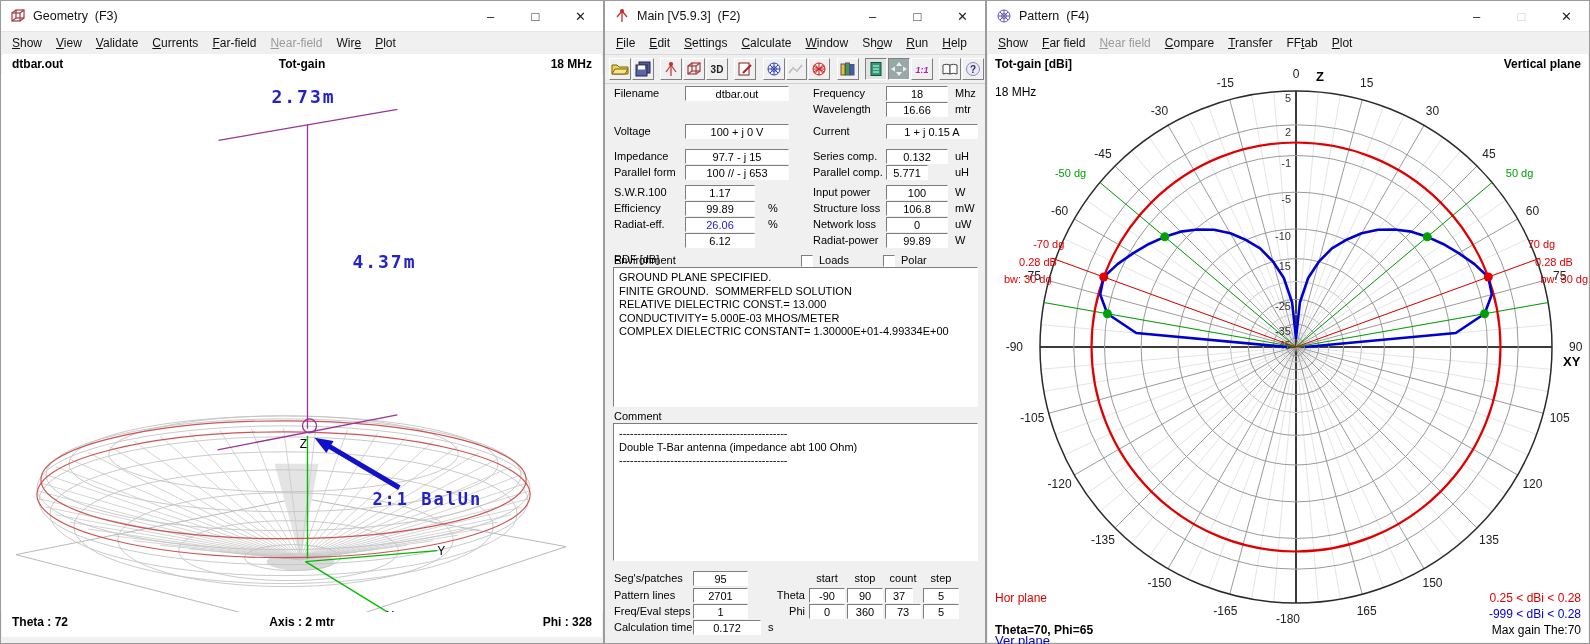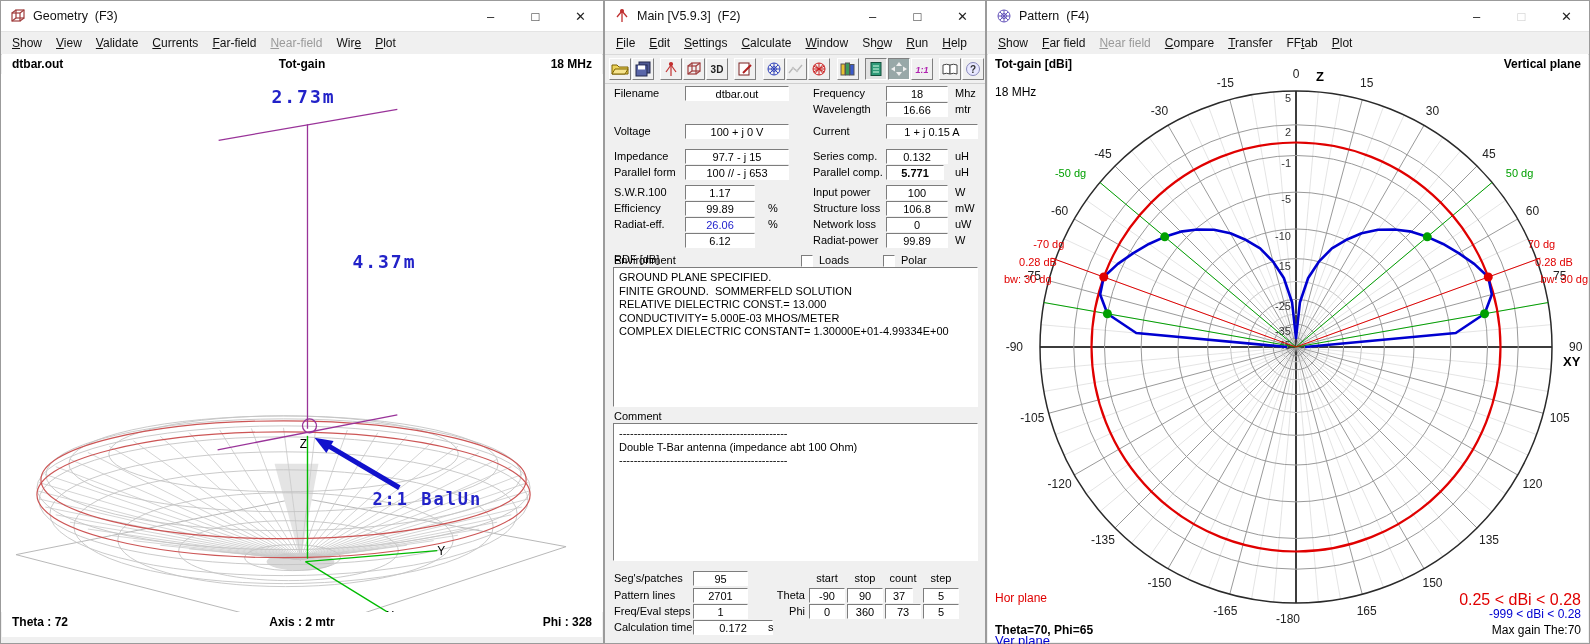--- a/index.html
+++ b/index.html
@@ -343,21 +343,21 @@
       <div class="lbl" style="left:350px;top:85px;">Mhz</div>
       <div class="lbl" style="left:208px;top:101px;">Wavelength</div>
       <div class="fld" style="left:281px;top:101px;width:62px;">16.66</div>
       <div class="lbl" style="left:350px;top:101px;">mtr</div>
       <div class="lbl" style="left:208px;top:123px;">Current</div>
       <div class="fld" style="left:281px;top:123px;width:92px;">1 + j 0.15 A</div>
       <div class="lbl" style="left:208px;top:148px;">Series comp.</div>
       <div class="fld" style="left:281px;top:148px;width:62px;">0.132</div>
       <div class="lbl" style="left:350px;top:148px;">uH</div>
       <div class="lbl" style="left:208px;top:164px;">Parallel comp.</div>
-      <div class="fld" style="left:281px;top:164px;width:58px;font-weight:bold;">5.771</div>
+      <div class="fld" style="left:281px;top:164px;width:42px;">5.771</div>
       <div class="lbl" style="left:350px;top:164px;">uH</div>
       <div class="lbl" style="left:208px;top:184px;">Input power</div>
       <div class="fld" style="left:281px;top:184px;width:62px;">100</div>
       <div class="lbl" style="left:350px;top:184px;">W</div>
       <div class="lbl" style="left:208px;top:200px;">Structure loss</div>
       <div class="fld" style="left:281px;top:200px;width:62px;">106.8</div>
       <div class="lbl" style="left:350px;top:200px;">mW</div>
       <div class="lbl" style="left:208px;top:216px;">Network loss</div>
       <div class="fld" style="left:281px;top:216px;width:62px;">0</div>
       <div class="lbl" style="left:350px;top:216px;">uW</div>
@@ -378,21 +378,21 @@
       <div class="grpbox" style="left:8px;top:422px;width:365px;height:138px;">----------------------------------------------
 Double T-Bar antenna (impedance abt 100 Ohm)
 ----------------------------------------------</div>
       <div class="lbl" style="left:9px;top:570px;">Seg's/patches</div>
       <div class="fld" style="left:88px;top:570px;width:55px;">95</div>
       <div class="lbl" style="left:9px;top:587px;">Pattern lines</div>
       <div class="fld" style="left:88px;top:587px;width:55px;">2701</div>
       <div class="lbl" style="left:9px;top:603px;">Freq/Eval steps</div>
       <div class="fld" style="left:88px;top:603px;width:55px;">1</div>
       <div class="lbl" style="left:9px;top:619px;">Calculation time</div>
-      <div class="fld" style="left:88px;top:619px;width:80px;">0.172</div>
+      <div class="fld" style="left:88px;top:619px;width:68px;">0.172</div>
       <div class="lbl" style="left:163px;top:619px;">s</div>
       <div class="lbl" style="left:204px;top:570px;width:36px;text-align:center;">start</div>
       <div class="lbl" style="left:242px;top:570px;width:36px;text-align:center;">stop</div>
       <div class="lbl" style="left:280px;top:570px;width:36px;text-align:center;">count</div>
       <div class="lbl" style="left:318px;top:570px;width:36px;text-align:center;">step</div>
       <div class="lbl" style="left:168px;top:587px;width:32px;text-align:right;">Theta</div>
       <div class="fld" style="left:204px;top:587px;width:36px;">-90</div>
       <div class="fld" style="left:242px;top:587px;width:36px;">90</div>
       <div class="fld" style="left:280px;top:587px;width:28px;">37</div>
       <div class="fld" style="left:318px;top:587px;width:36px;">5</div>
@@ -577,16 +577,16 @@
       <text x="540.6703951773827" y="179.15607582125276" font-size="11" fill="#e00000" text-anchor="start">70 dg</text>
       <text x="77.32960482261728" y="179.15607582125276" font-size="11" fill="#e00000" text-anchor="end">-70 dg</text>
       <text x="548.0437699549052" y="197.17900445523412" font-size="11" fill="#e00000" text-anchor="start">0.28 dB</text>
       <text x="69.95623004509474" y="197.17900445523412" font-size="11" fill="#e00000" text-anchor="end">0.28 dB</text>
       <text x="553.3929005927031" y="213.6419357573842" font-size="11" fill="#e00000" text-anchor="start">bw: 30 dg</text>
       <text x="64.60709940729691" y="213.6419357573842" font-size="11" fill="#e00000" text-anchor="end">bw: 30 dg</text>
     </svg>
   <span class="hdr" style="left:8px;top:590px;color:#e00000;font-size:12px;">Hor plane</span>
   <span class="hdr" style="left:8px;top:632px;color:#0000d0;font-size:13px;">Ver plane</span>
   <span class="hdr" style="left:8px;top:622px;font-weight:bold;font-size:12px;">Theta=70, Phi=65</span>
-  <span class="hdr" style="right:8px;top:590px;color:#e00000;font-size:16px;">0.25 &lt; dBi &lt; 0.28</span>
+  <span class="hdr" style="right:8px;top:590px;color:#e00000;font-size:12px;">0.25 &lt; dBi &lt; 0.28</span>
   <span class="hdr" style="right:8px;top:606px;color:#0000d0;font-size:12px;">-999 &lt; dBi &lt; 0.28</span>
   <span class="hdr" style="right:8px;top:622px;font-weight:normal;font-size:12px;">Max gain The:70</span>
 </div>
 
 </body></html>

